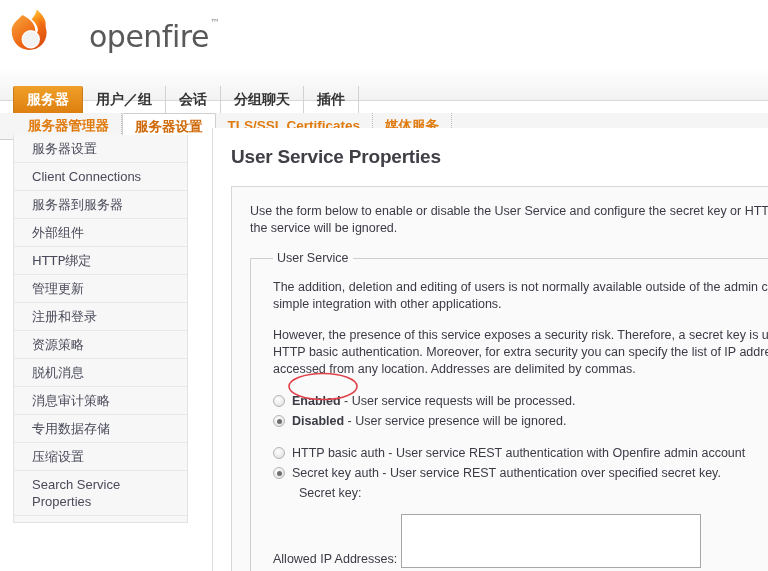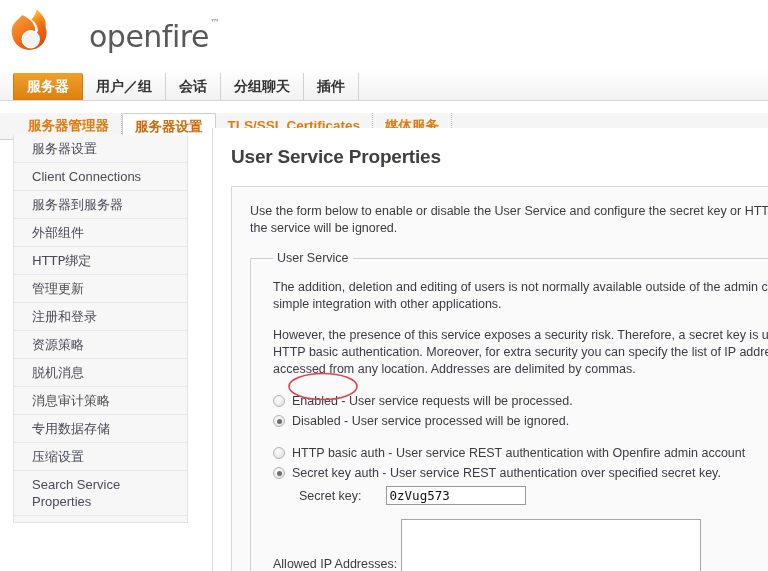--- a/index.html
+++ b/index.html
@@ -38,21 +38,21 @@
   }
 
   
   .tabbar {
     position: absolute; left: 0; top: 68px;
     width: 768px; height: 33px;
     background: linear-gradient(#ffffff, #f2f2f2);
     border-bottom: 1px solid #d8d8d8;
     box-sizing: border-box;
   }
-  .tabbar-inner { position: absolute; left: 13px; top: 2px; display: flex; height: 33px; }
+  .tabbar-inner { position: absolute; left: 13px; top: 15px; display: flex; height: 33px; }
   .tab {
     height: 27px; line-height: 27px;
     padding: 0 13px; margin-top: 3px;
     font-size: 14px; font-weight: bold; color: #333;
     border-left: 1px solid #d2d2d2;
     border-right: 1px solid #d2d2d2;
     box-sizing: border-box;
     white-space: nowrap;
     cursor: pointer;
     background: transparent;
@@ -178,21 +178,21 @@
     background: radial-gradient(circle at 40% 35%, #ffffff 0%, #e6e6e6 70%, #d8d8d8 100%);
     margin: 3px 7px 0 0; flex: none;
     position: relative; cursor: pointer;
     box-sizing: border-box;
   }
   .rad.checked::after {
     content: ""; position: absolute;
     left: 2.5px; top: 2.5px; width: 5px; height: 5px;
     border-radius: 50%; background: #6e6e6e;
   }
-  .rl-strong { font-weight: normal; }
+  .rl-strong { font-weight: bold; }
 
   
   .secret-row {
     display: flex; align-items: center;
     margin: 4px 0 0 26px;
     font-size: 12.5px; color: #3b3b46;
     white-space: nowrap;
   }
   .secret-label { margin-right: 24px; }
   .secret-input {
@@ -319,36 +319,35 @@
           <span>accessed from any location. Addresses are delimited by commas.</span>
         </p>
 
         <div class="radios">
           <div class="radio-row">
             <span class="rad"></span>
             <span><b class="rl-strong">Enabled</b><span> - User service requests will be processed.</span></span>
           </div>
           <div class="radio-row">
             <span class="rad checked"></span>
-            <span><b class="rl-strong">Disabled</b><span> - User service processed will be ignored.</span></span>
+            <span><b class="rl-strong">Disabled</b><span> - User service presence will be ignored.</span></span>
           </div>
 
           <div class="radio-row gap">
             <span class="rad"></span>
             <span>HTTP basic auth - User service REST authentication with Openfire admin account</span>
           </div>
           <div class="radio-row">
             <span class="rad checked"></span>
             <span>Secret key auth - User service REST authentication over specified secret key.</span>
           </div>
         </div>
 
         <div class="secret-row">
           <span class="secret-label">Secret key:</span>
-          <input class="secret-input" type="text" value="0zVug573" style="">
         </div>
 
         <div class="ip-row">
           <span class="ip-label">Allowed IP Addresses:</span>
           <textarea class="ip-textarea" placeholder="" style=""></textarea>
         </div>
       </fieldset>
     </div>
   </div>
 

